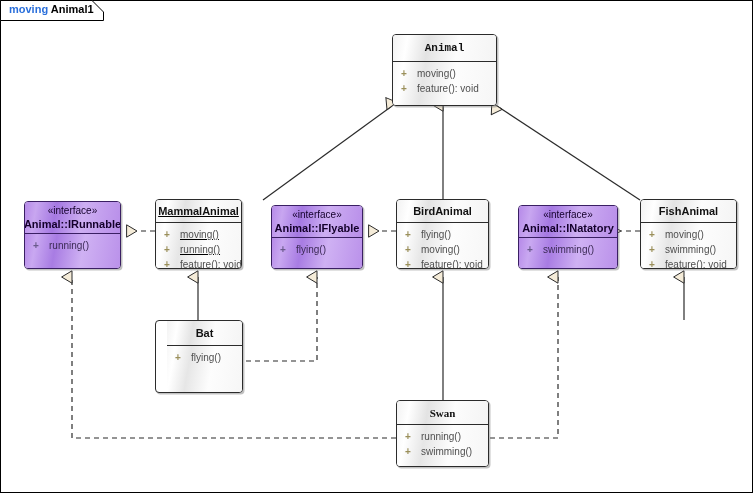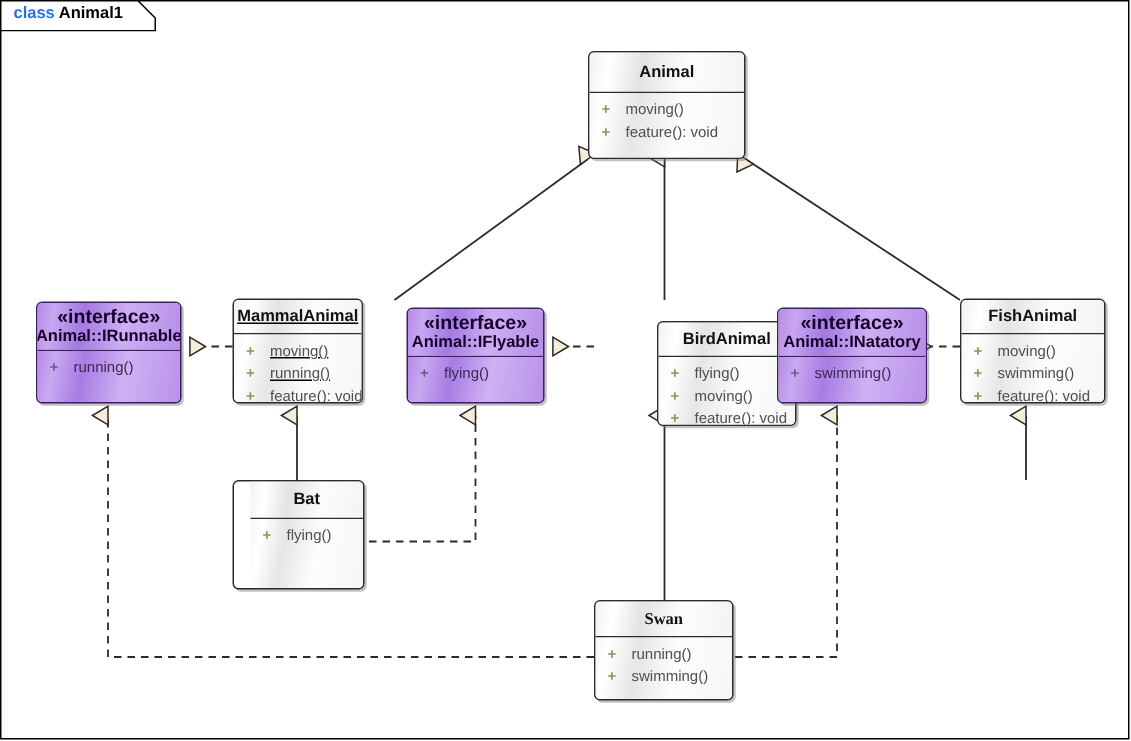--- a/index.html
+++ b/index.html
@@ -69,22 +69,22 @@
     font-weight: bold;
     color: #111111;
     box-sizing: border-box;
     padding: 0 2px;
     display: flex;
     flex-direction: column;
     align-items: center;
     justify-content: center;
   }
   .node .hdr .stereo {
-    font-weight: bold;
-    font-size: 13px;
+    font-weight: normal;
+    font-size: 10px;
     line-height: 13px;
   }
   .node .hdr .cname {
     font-weight: bold;
     font-size: 11px;
     line-height: 14px;
   }
   .node .sep {
     height: 1px;
     background: #2b2b2b;
@@ -177,21 +177,21 @@
     </g>
 
     <defs>
       <marker id="hollowtri-left" markerWidth="12" markerHeight="14" refX="0.8" refY="7" orient="auto" markerUnits="userSpaceOnUse">
         <path d="M0.8,7 L11.2,0.8 L11.2,13.2 Z" fill="#f5ecd9" stroke="#2b2b2b" stroke-width="1"></path>
       </marker>
     </defs>
   </svg>
 
   <div class="node cls" id="node-animal" style="left:392px; top:34px; width:105px; height:72px;">
-    <div class="hdr" style="height:26px;">
+    <div class="hdr" style="height:26px;font-family:Liberation Mono, monospace;">
       <div class="cname">Animal</div>
     </div>
     <div class="sep"></div>
     <div class="body" style="height:44px;">
       <div class="feat">
         <span class="vis">+</span><span>moving()</span>
       </div>
       <div class="feat">
         <span class="vis">+</span><span>feature(): void</span>
       </div>
@@ -235,21 +235,21 @@
       <div class="cname">Animal::IFlyable</div>
     </div>
     <div class="sep"></div>
     <div class="body" style="height:31px;">
       <div class="feat">
         <span class="vis">+</span><span>flying()</span>
       </div>
     </div>
   </div>
 
-  <div class="node cls" id="node-birdanimal" style="left:396px; top:214px; width:93px; height:70px;margin-left:42px;">
+  <div class="node cls" id="node-birdanimal" style="left:396px; top:199px; width:93px; height:70px;">
     <div class="hdr" style="height:22px;">
       <div class="cname">BirdAnimal</div>
     </div>
     <div class="sep"></div>
     <div class="body" style="height:47px;">
       <div class="feat">
         <span class="vis">+</span><span>flying()</span>
       </div>
       <div class="feat">
         <span class="vis">+</span><span>moving()</span>
@@ -319,17 +319,17 @@
     </div>
   </div>
 
   <div id="frame-border"></div>
   <div id="title-tab">
     <svg width="104" height="21" viewBox="0 0 104 21">
       <path d="M0.5,0.5 L92,0.5 L103.5,12 L103.5,20.5 L0.5,20.5 Z" fill="#ffffff" stroke="#000000" stroke-width="1"></path>
     </svg>
   </div>
   <div id="title-text">
-    <span class="kw">class</span>
+    <span class="kw">moving</span>
     <span class="nm">Animal1</span>
   </div>
 
 </div>
 
 </body></html>

